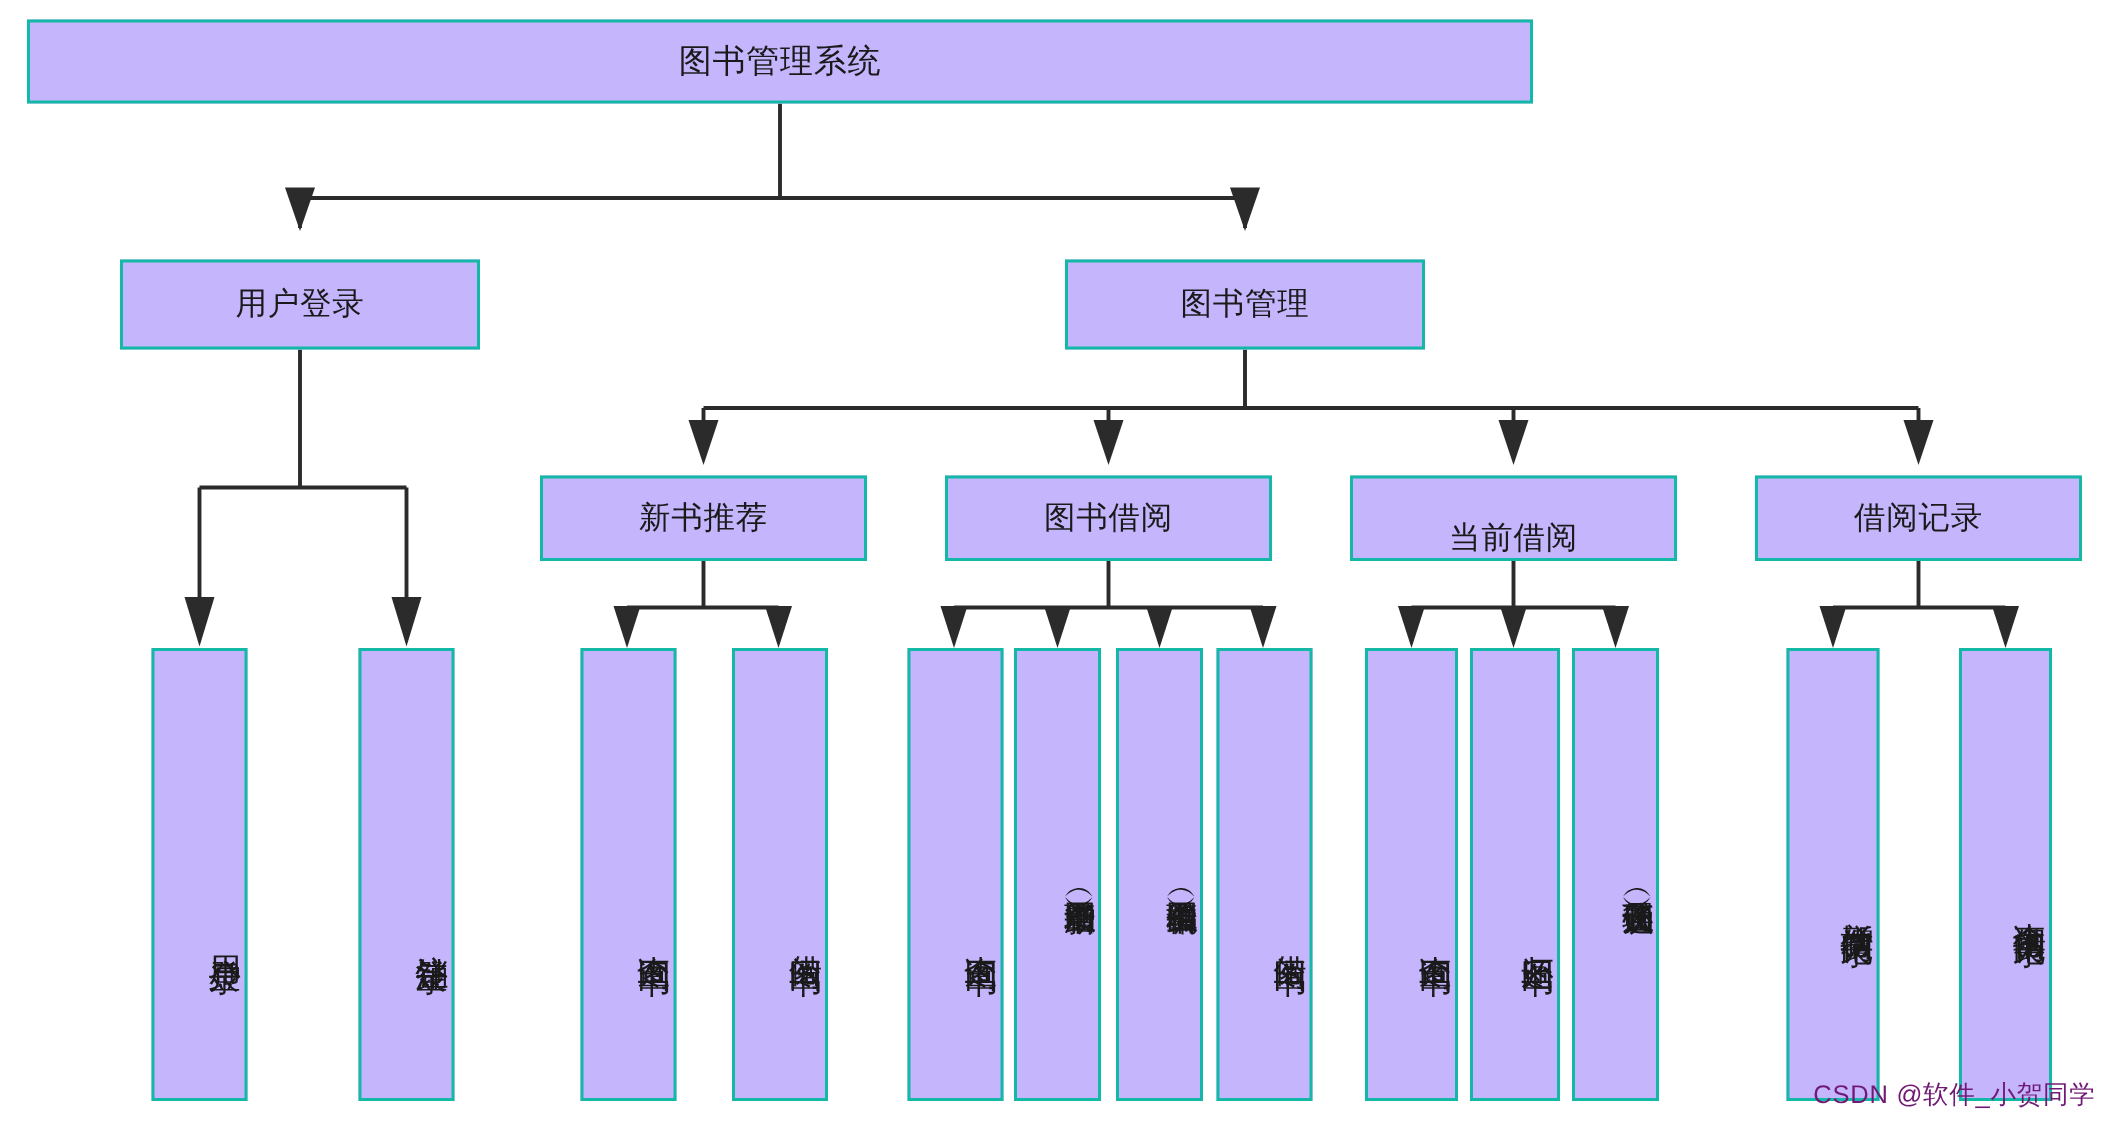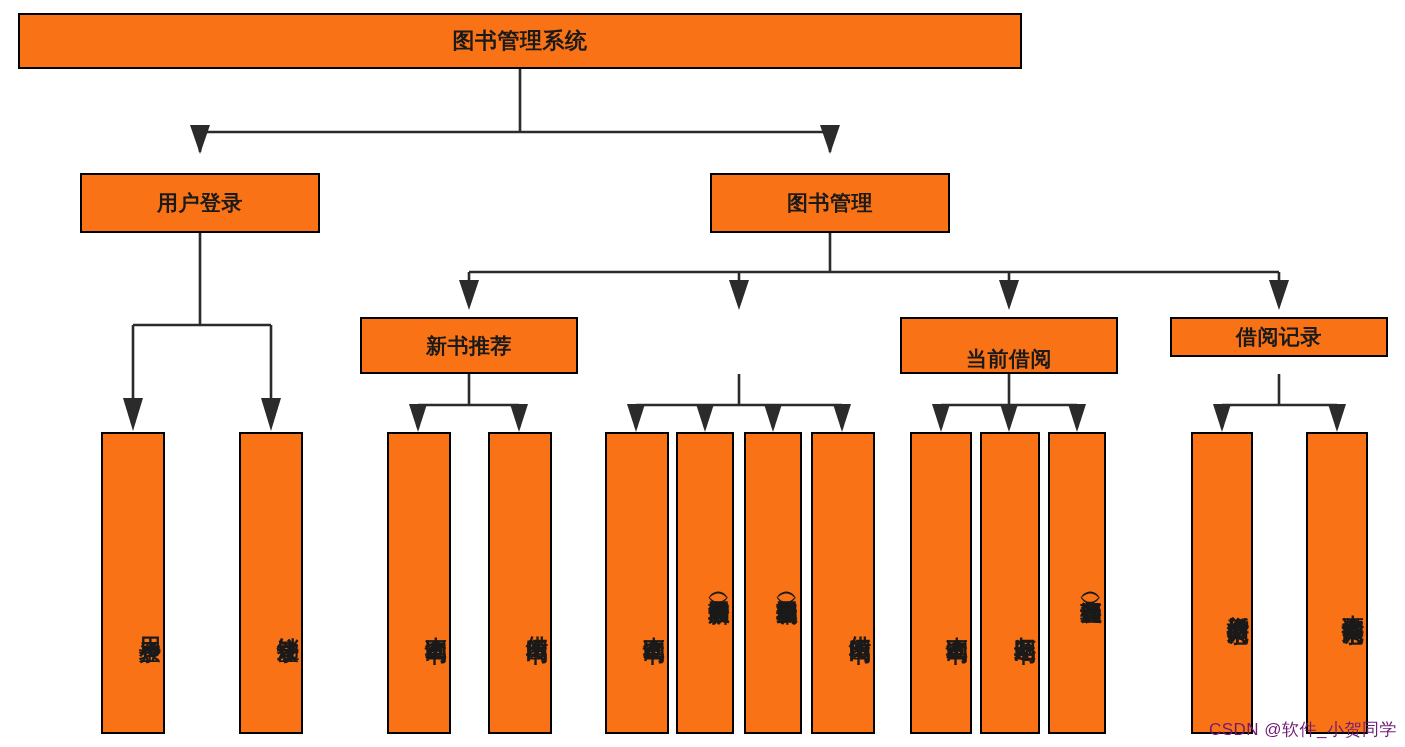--- a/index.html
+++ b/index.html
@@ -22,28 +22,27 @@
   svg#connectors {
     position: absolute;
     left: 0;
     top: 0;
     width: 1405px;
     height: 747px;
   }
   .node {
     position: absolute;
     box-sizing: border-box;
-    background: #f97316;
-    border: 2px solid #000000;
+    background: #c4b5fd;
+    border: 2px solid #14b8a6;
     display: flex;
     align-items: center;
     justify-content: center;
     color: #1a1a1a;
     line-height: 1.22;
-    font-weight: bold;
   }
   .node-h {
     font-size: 21px;
     letter-spacing: 0.5px;
     white-space: nowrap;
   }
   .node-root {
     font-size: 22px;
   }
   .node-v {
@@ -155,24 +154,27 @@
   <div class="node node-h" style="left:80px; top:173px; width:240px; height:60px;">
     <span>用户登录</span>
   </div>
   <div class="node node-h" style="left:360px; top:317px; width:218px; height:57px;">
     <span>新书推荐</span>
   </div>
 
   <div class="node node-h" style="left:710px; top:173px; width:240px; height:60px;">
     <span>图书管理</span>
   </div>
+  <div class="node node-h" style="left:630px; top:317px; width:218px; height:57px;">
+    <span>图书借阅</span>
+  </div>
   <div class="node node-h" style="left:900px; top:317px; width:218px; height:57px;align-items:flex-end;">
     <span>当前借阅</span>
   </div>
-  <div class="node node-h" style="left:1170px; top:317px; width:218px; height:40px;">
+  <div class="node node-h" style="left:1170px; top:317px; width:218px; height:57px;">
     <span>借阅记录</span>
   </div>
 
   <div class="node node-v" style="left:101px; top:432px; width:64px; height:302px; padding-top:80px;">
     <span>用户登录</span>
   </div>
   <div class="node node-v" style="left:239px; top:432px; width:64px; height:302px; padding-top:80px;">
     <span>注销登录</span>
   </div>
 

